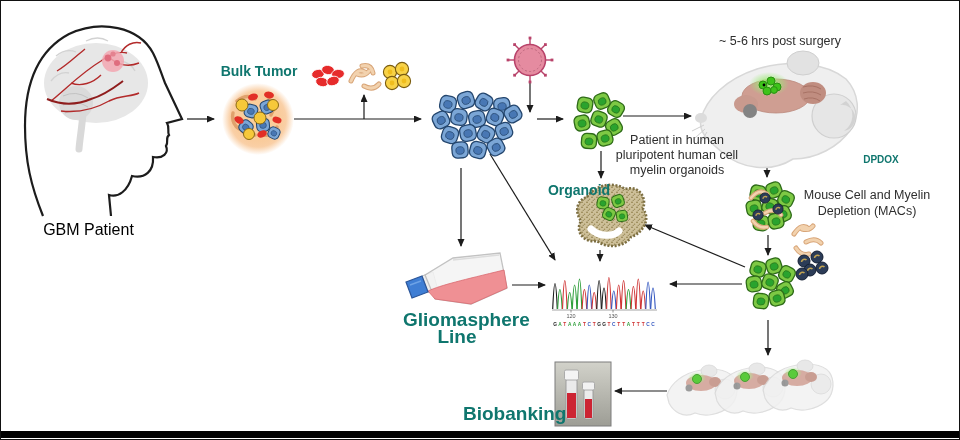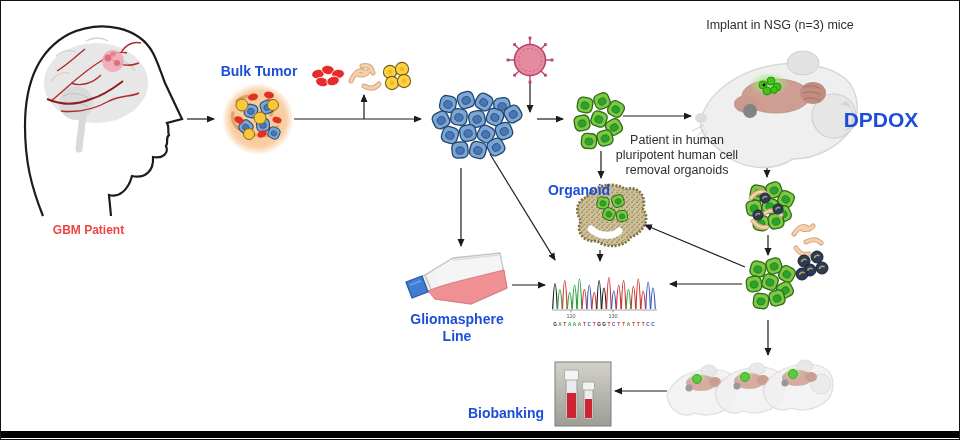--- a/index.html
+++ b/index.html
@@ -6,25 +6,25 @@
   #canvas{
     position:relative;width:960px;height:440px;
     background:#ffffff;border:1px solid #111;box-sizing:border-box;
     font-family:"Liberation Sans", sans-serif;overflow:hidden;
   }
   #art{position:absolute;left:0;top:0;}
   .lbl{
     position:absolute;text-align:center;color:#2e2e2e;
     font-size:12.5px;line-height:15.5px;z-index:5;
   }
-  .lbl.bold{font-weight:bold;color:#1d4ed8;}
-  .lbl.big{font-size:12px;line-height:22px;color:#ef4444;font-weight:bold;}
+  .lbl.bold{font-weight:bold;color:#0f766e;}
+  .lbl.big{font-size:16px;line-height:22px;color:#000000;}
   .lbl.t14{font-size:14px;line-height:16px;}
-  .lbl.t15{font-size:21px;line-height:17px;}
-  .lbl.t13{font-size:14px;line-height:17px;}
+  .lbl.t15{font-size:10px;line-height:17px;margin-top:40px;}
+  .lbl.t13{font-size:19px;line-height:17px;}
   #bottom-bar{position:absolute;left:0;top:430px;width:958px;height:7px;background:#000;z-index:8;}
 </style>
 </head>
 <body>
 
 <div id="canvas">
 
 <svg id="art" width="960" height="440" viewBox="0 0 960 440">
   <defs>
     <marker id="ah" markerUnits="userSpaceOnUse" markerWidth="9" markerHeight="8" refX="7" refY="3.5" orient="auto">
@@ -357,33 +357,38 @@
   </g>
 </svg>
 
 <div class="lbl big" style="left:25px;top:218px;width:125px">GBM Patient</div>
 
 <div class="lbl bold t14" style="left:213px;top:62px;width:90px">Bulk Tumor</div>
 
 
 
 <div class="lbl" style="left:690px;top:17px;width:178px">
-  <span>Implant in NSG (n=3) mice</span><br>
+  <br>
+  <span>~ 5-6 hrs post surgery</span>
 </div>
 
 <div class="lbl bold t15" style="left:840px;top:110px;width:80px">DPDOX</div>
 
 <div class="lbl" style="left:612px;top:132px;width:128px;line-height:15px">
   <span>Patient in human</span><br>
   <span>pluripotent human cell</span><br>
-  <span>removal organoids</span>
+  <span>myelin organoids</span>
 </div>
 
 <div class="lbl bold t14" style="left:540px;top:181px;width:76px">Organoid</div>
 
+<div class="lbl" style="left:792px;top:187px;width:148px">
+  <span>Mouse Cell and Myelin</span><br>
+  <span>Depletion (MACs)</span>
+</div>
 
 <div class="lbl bold t13" style="left:402px;top:310px;width:108px">
   <span>Gliomasphere</span><br>
   <span>Line</span>
 </div>
 
 
 <div class="lbl bold t13" style="left:462px;top:404px;width:86px">Biobanking</div>
 
 <div id="bottom-bar"></div>

